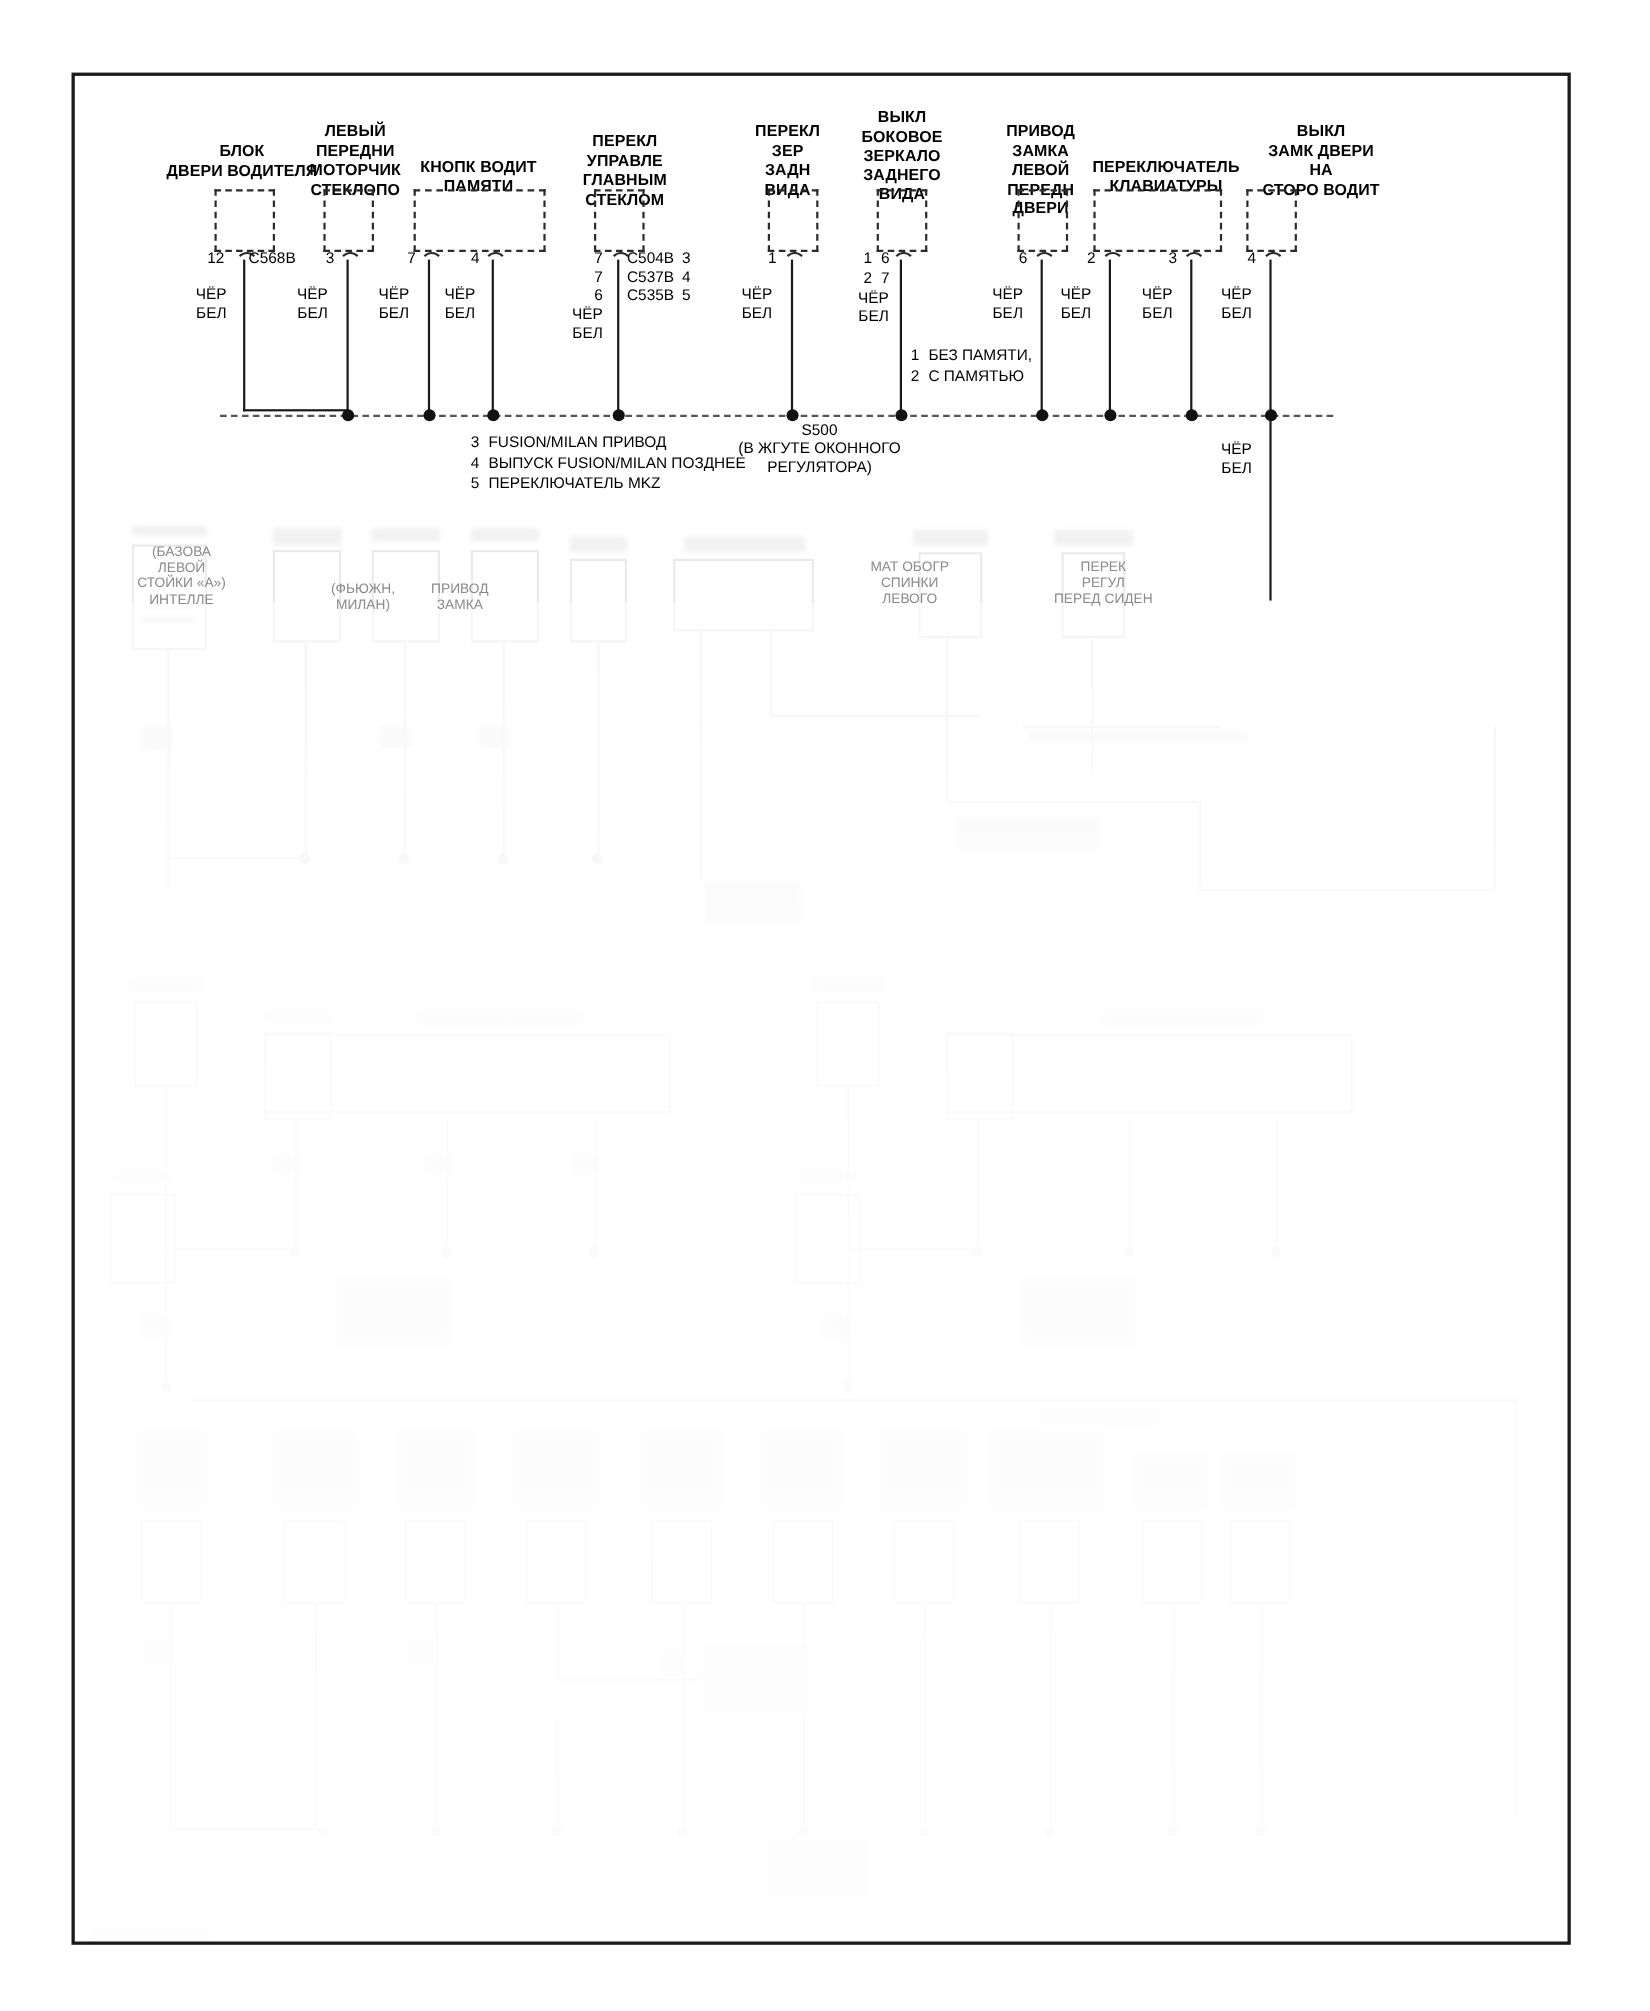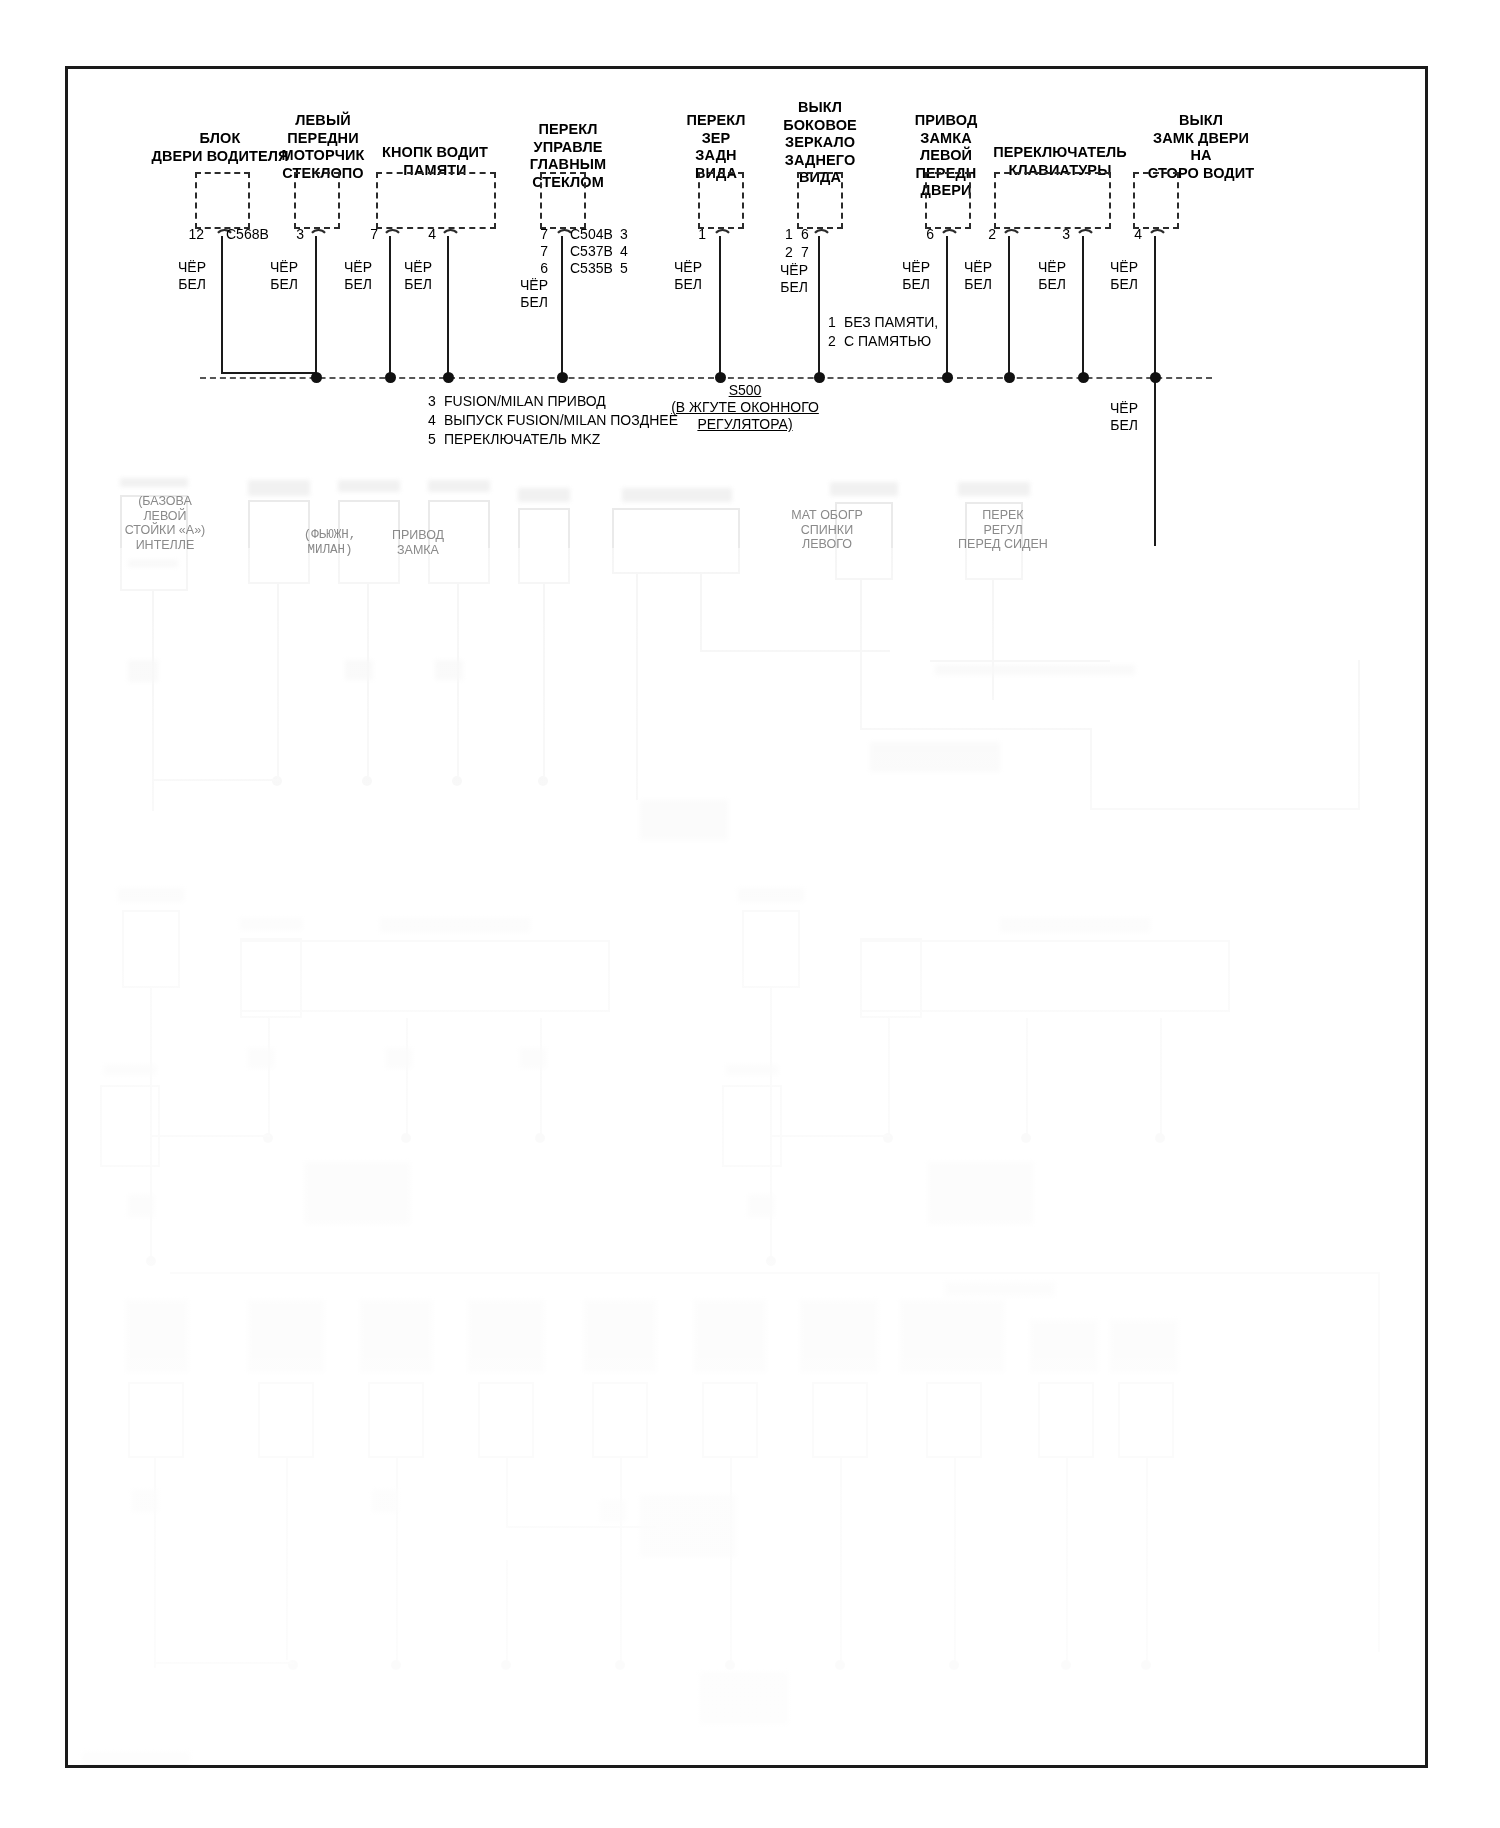--- a/index.html
+++ b/index.html
@@ -323,21 +323,21 @@
   </div>
 
   <div id="ghost-wash"></div>
 
   <div id="diagram-frame"></div>
 
   <div class="g-txt" style="left:95px;top:494px;width:140px;font-size:12.5px;line-height:14.5px;color:#8a8a8a;">(БАЗОВА
 ЛЕВОЙ
 СТОЙКИ «А»)
 ИНТЕЛЛЕ</div>
-  <div class="g-txt" style="left:290px;top:528px;width:80px;font-size:12.5px;line-height:14.5px;color:#8a8a8a;font-family:Liberation Mono, monospace;">(ФЬЮЖН,
+  <div class="g-txt" style="left:290px;top:528px;width:80px;font-size:12.5px;line-height:14.5px;color:#8a8a8a;">(ФЬЮЖН,
 МИЛАН)</div>
   <div class="g-txt" style="left:378px;top:528px;width:80px;font-size:12.5px;line-height:14.5px;color:#8a8a8a;">ПРИВОД
 ЗАМКА</div>
   <div class="g-txt" style="left:772px;top:508px;width:110px;font-size:12.5px;line-height:14.5px;color:#8a8a8a;">МАТ ОБОГР
 СПИНКИ
 ЛЕВОГО</div>
   <div class="g-txt" style="left:938px;top:508px;width:130px;font-size:12.5px;line-height:14.5px;color:#8a8a8a;">ПЕРЕК
 РЕГУЛ
 ПЕРЕД СИДЕН</div>
 
@@ -482,21 +482,21 @@
   <div class="dot" style="left:385px;top:372px;"></div>
   <div class="dot" style="left:443px;top:372px;"></div>
   <div class="dot" style="left:557px;top:372px;"></div>
   <div class="dot" style="left:715px;top:372px;"></div>
   <div class="dot" style="left:814px;top:372px;"></div>
   <div class="dot" style="left:942px;top:372px;"></div>
   <div class="dot" style="left:1004px;top:372px;"></div>
   <div class="dot" style="left:1078px;top:372px;"></div>
   <div class="dot" style="left:1150px;top:372px;"></div>
 
-  <div class="s500" style="left:660px;top:382px;width:170px;text-decoration:underline;">S500
+  <div class="s500" style="left:660px;top:382px;width:170px;">S500
 (В ЖГУТЕ ОКОННОГО
 РЕГУЛЯТОРА)</div>
 
   <div class="note" style="left:428px;top:392px;">
     <span class="n">3</span><span>FUSION/MILAN ПРИВОД</span>
   </div>
   <div class="note" style="left:428px;top:411px;">
     <span class="n">4</span><span>ВЫПУСК FUSION/MILAN ПОЗДНЕЕ</span>
   </div>
   <div class="note" style="left:428px;top:430px;">

